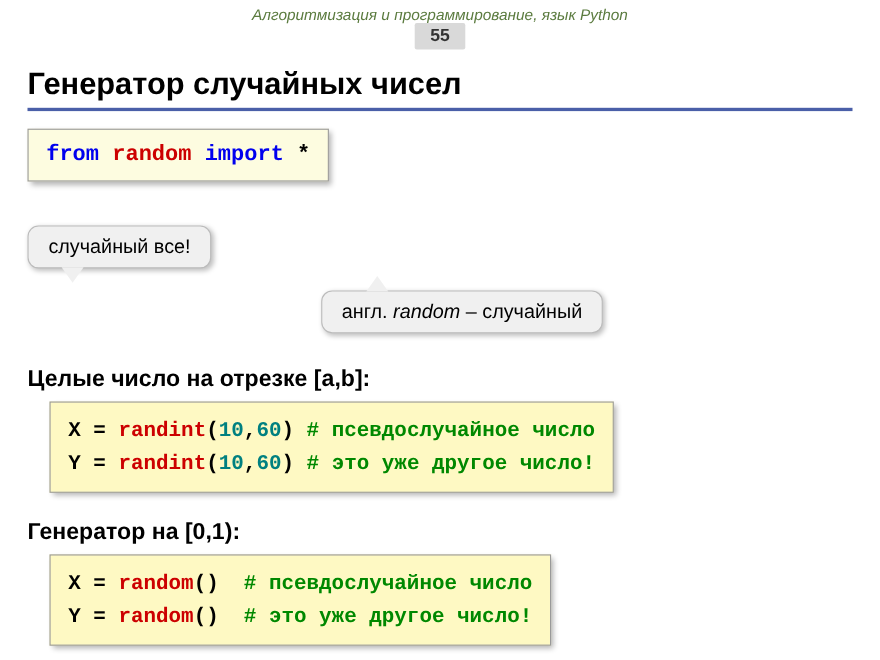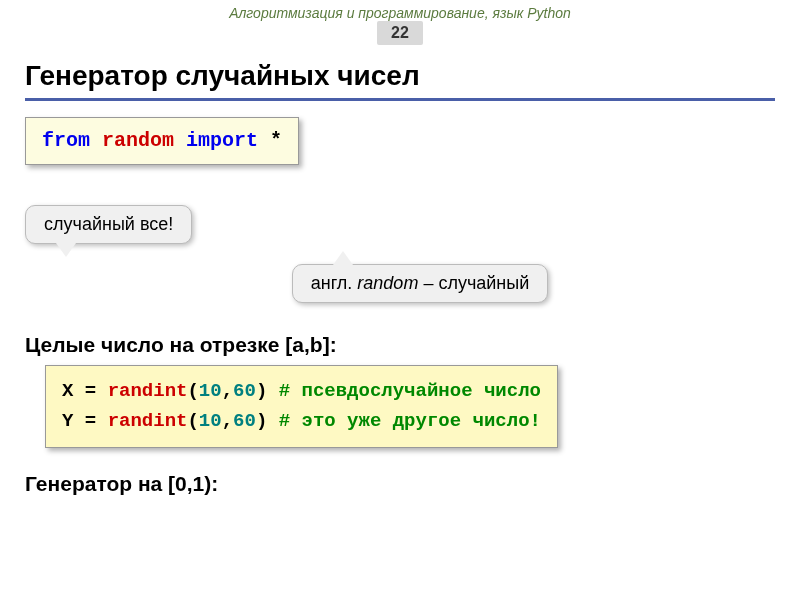--- a/index.html
+++ b/index.html
@@ -112,21 +112,21 @@
   .kw-red { color: #cc0000; }
   .kw-teal { color: #008080; }
   .kw-green { color: #008800; }
   .ital { font-style: italic; }
 </style>
 </head>
 <body>
 
 <div class="header-bar">
   <span class="breadcrumb">Алгоритмизация и программирование, язык Python</span>
-  <span class="page-num">22</span>
+  <span class="page-num">55</span>
 </div>
 
 <div class="content">
   <h1 class="title">Генератор случайных чисел</h1>
 
   <div class="row1">
     <div class="code-box small">
       <span class="kw-blue">from</span>
       <span> </span>
       <span class="kw-red">random</span>
@@ -146,14 +146,16 @@
       <div class="tail-up"></div>
       <span>англ. </span><span class="ital">random</span><span> – случайный</span>
     </div>
   </div>
 
   <div class="section-head">Целые число на отрезке [a,b]:</div>
   <div class="code-block"><span>X</span><span> = </span><span class="kw-red">randint</span><span>(</span><span class="kw-teal">10</span><span>,</span><span class="kw-teal">60</span><span>) </span><span class="kw-green"># псевдослучайное число</span>
 <span>Y</span><span> = </span><span class="kw-red">randint</span><span>(</span><span class="kw-teal">10</span><span>,</span><span class="kw-teal">60</span><span>) </span><span class="kw-green"># это уже другое число!</span></div>
 
   <div class="section-head" style="margin-top:24px;">Генератор на [0,1):</div>
+  <div class="code-block"><span>X</span><span> = </span><span class="kw-red">random</span><span>()  </span><span class="kw-green"># псевдослучайное число</span>
+<span>Y</span><span> = </span><span class="kw-red">random</span><span>()  </span><span class="kw-green"># это уже другое число!</span></div>
 
 </div>
 
 </body></html>

